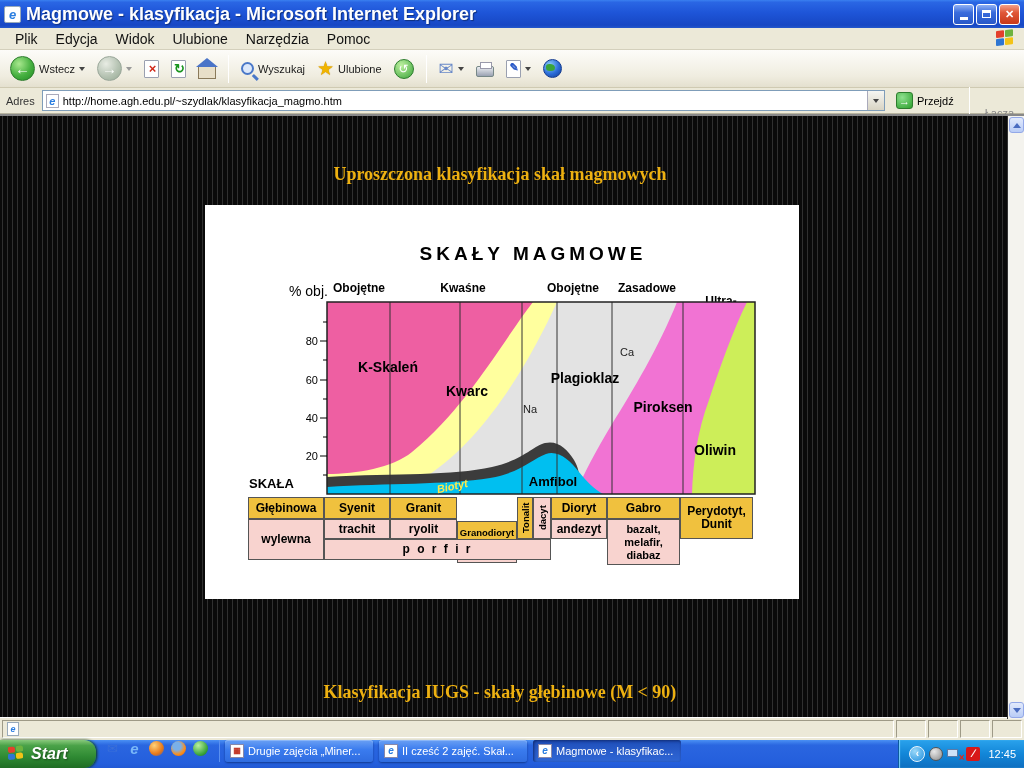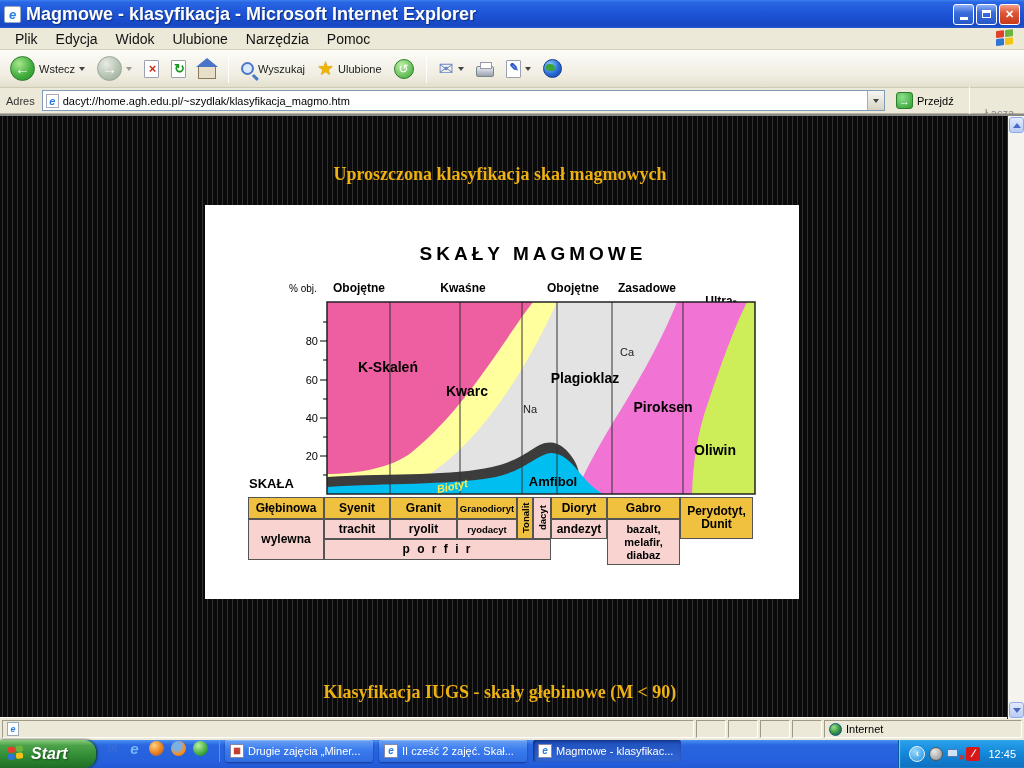--- a/index.html
+++ b/index.html
@@ -81,29 +81,29 @@
   .page-title { position:absolute; top:48px; left:0; width:1000px; text-align:center;
     font-family:"Liberation Serif", serif; font-weight:bold; font-size:18px; color:var(--title-gold); }
   .page-footer { position:absolute; top:566px; left:0; width:1000px; text-align:center;
     font-family:"Liberation Serif", serif; font-weight:bold; font-size:18px; color:var(--title-gold); }
 
   .white-box { position:absolute; left:205px; top:89px; width:594px; height:394px; background:#fff; }
   .diagram-title { position:absolute; left:328px; top:38px; transform:translateX(-50%);
     font-weight:bold; font-size:19px; letter-spacing:4px; color:#000; white-space:nowrap; }
   .col-header { position:absolute; transform:translateX(-50%); font-weight:bold; font-size:12px; color:#000;
     text-align:center; white-space:pre-line; line-height:12px; }
-  .yaxis-label { position:absolute; left:84px; top:78px; font-size:10px; color:#000; }
+  .yaxis-label { position:absolute; left:84px; top:78px; font-size:14px; color:#000; }
   .chart-svg { position:absolute; left:92px; top:93px; }
   .skala-label { position:absolute; left:44px; top:271px; font-weight:bold; font-size:13px; }
 
   .cell { position:absolute; border:1px solid #555; display:flex; align-items:center; justify-content:center;
     text-align:center; font-weight:bold; font-size:12px; color:#000; white-space:pre-line; line-height:13px; }
   .cell.oc { background:var(--cell-orange); }
   .cell.pc { background:var(--cell-pink); }
-  .cell.small { font-size:9.5px; }
+  .cell.small { font-size:9.5px;margin-top:24px; }
   .cell.vert { writing-mode:vertical-rl; transform:rotate(180deg); font-size:9.5px; letter-spacing:0; }
 
   
   .scrollbar { position:absolute; right:0; top:0; width:17px; height:603px; background:#f4f3ee; border-left:1px solid #333; }
   .sb-btn { position:absolute; left:1px; width:15px; height:16px; border:1px solid #93a8e8; border-radius:3px;
     background:linear-gradient(180deg,#e2eafc,#b9ccf6); display:flex; align-items:center; justify-content:center; }
   .sb-up { top:1px; } .sb-down { bottom:1px; }
   .tri-up { width:0; height:0; border-left:4px solid transparent; border-right:4px solid transparent; border-bottom:5px solid #4a6cc0; }
   .tri-down { width:0; height:0; border-left:4px solid transparent; border-right:4px solid transparent; border-top:5px solid #4a6cc0; }
 
@@ -238,21 +238,21 @@
     </div>
     <div class="tbtn">
       <div class="globe"></div>
     </div>
   </div>
 
   <div class="addressbar">
     <span class="addr-label">Adres</span>
     <div class="addr-input">
       <div class="mini-ie">e</div>
-      <span class="addr-url">dacyt://home.agh.edu.pl/~szydlak/klasyfikacja_magmo.htm</span>
+      <span class="addr-url">http://home.agh.edu.pl/~szydlak/klasyfikacja_magmo.htm</span>
       <div class="addr-drop">
           <div class="caret"></div>
         </div>
     </div>
     <div class="go-btn">
       <div class="go-circle">→</div>
       <span>Przejdź</span>
     </div>
     <div class="tsep"></div>
     <span class="links-label">Łącza</span>
@@ -355,24 +355,20 @@
   </div>
 
   <div class="statusbar">
     <div class="spanel main">
       <div class="mini-doc">e</div>
     </div>
     <div class="spanel sm"></div>
     <div class="spanel sm"></div>
     <div class="spanel sm"></div>
     <div class="spanel sm"></div>
-    <div class="spanel inet">
-      <div class="mini-globe"></div>
-      <span>Internet</span>
-    </div>
   </div>
 
   <div class="taskbar">
     <div class="start-btn">
       <div class="start-flag">
         <i style="background:#e3402c"></i>
           <i style="background:#6db33f"></i>
           <i style="background:#2f76d2"></i>
           <i style="background:#f3c317"></i>
       </div>

